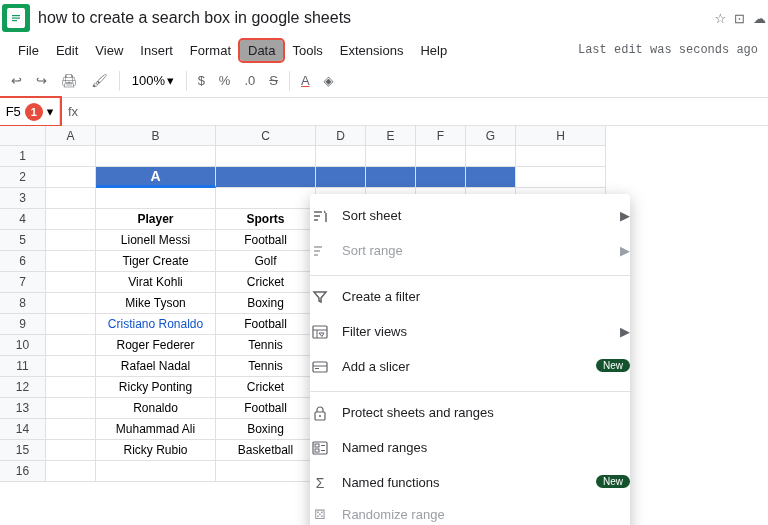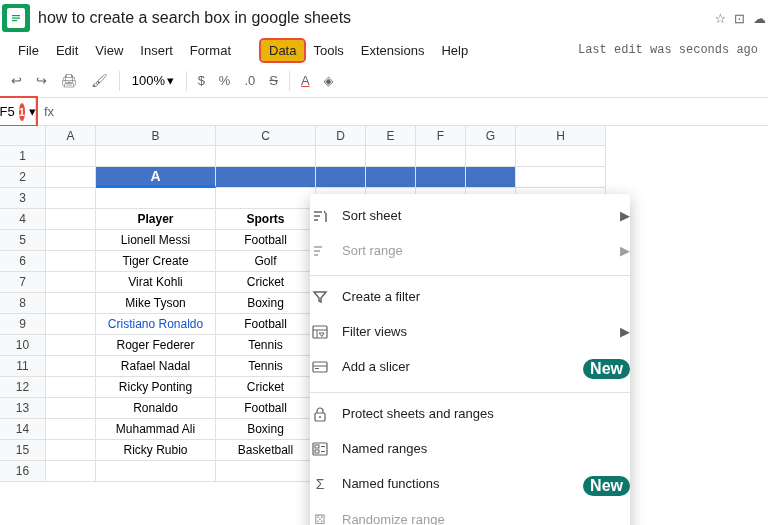--- a/index.html
+++ b/index.html
@@ -59,24 +59,23 @@
       height: 28px;
     }
     .menu-item {
       padding: 3px 8px;
       border-radius: 3px;
       cursor: pointer;
       color: #202124;
       font-size: 13px;
     }
     .menu-item.active {
-      background: #eab308;
+      background: #a3a3a3;
       outline: 2px solid #e74c3c;
       color: #202124;
-      margin-left: 21px;
     }
     .last-edit {
       margin-left: auto;
       color: #5f6368;
       font-size: 12px;
       font-family: Liberation Mono, monospace;
     }
 
     
     .toolbar {
@@ -111,21 +110,21 @@
     .toolbar-sep { width: 1px; height: 20px; background: #e0e0e0; margin: 0 2px; }
 
     
     .formula-bar {
       display: flex;
       align-items: center;
       height: 28px;
       border-bottom: 1px solid #e0e0e0;
     }
     .cell-ref {
-      width: 36px;
+      width: 60px;
       text-align: center;
       font-size: 13px;
       padding: 0 0;
       border-right: 1px solid #e0e0e0;
       display: flex;
       align-items: center;
       justify-content: center;
       gap: 4px;
       outline: 2px solid #e74c3c;
       height: 100%;
@@ -254,26 +253,26 @@
       font-size: 13px;
       color: #202124;
       gap: 12px;
       position: relative;
     }
     .menu-option.disabled { color: #9aa0a6; cursor: default; }
     .menu-icon { width: 20px; text-align: center; color: #5f6368; flex-shrink: 0; }
     .menu-label { flex: 1; }
     .menu-arrow { color: #5f6368; margin-left: auto; }
     .new-badge {
-      background: #0f766e;
+      background: #14532d;
       color: white;
-      font-size: 16px;
+      font-size: 10px;
       padding: 1px 7px;
       border-radius: 10px;
-      font-weight: 700;
+      font-weight: 400;
       margin-left: auto;
     }
 
     
     .anno-badge {
       background: #e74c3c;
       color: white;
       border-radius: 50%;
       width: 18px;
       height: 18px;

